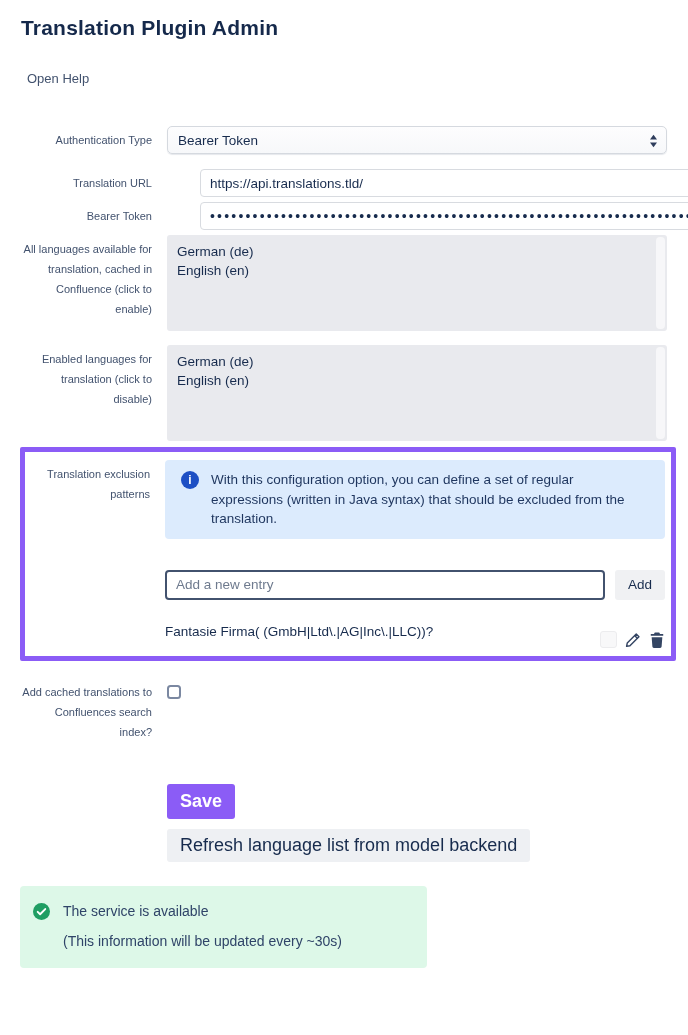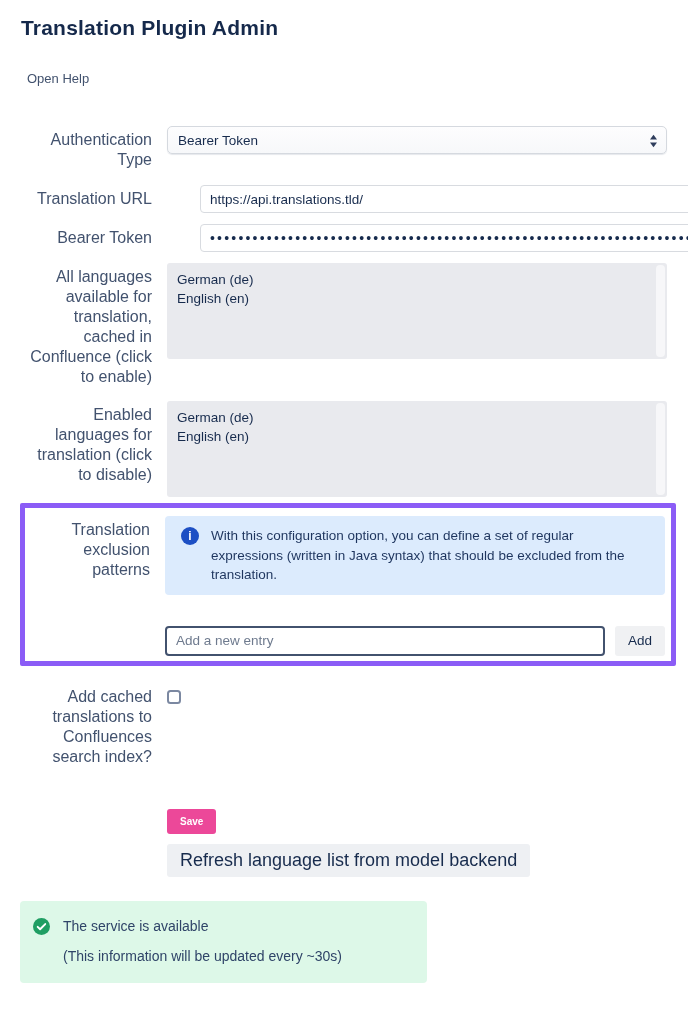--- a/index.html
+++ b/index.html
@@ -17,26 +17,26 @@
   }
   .open-help {
     display: inline-block; margin: 31px 0 0 7px;
     font-size: 13px; color: #42526e; cursor: pointer;
   }
 
   
   .form { margin-top: 39px; }
   .row { display: grid; grid-template-columns: 132px 500px; column-gap: 15px; }
   .flabel {
-    text-align: right; color: #42526e; font-size: 16px;
+    text-align: right; color: #42526e; font-size: 11px;
     line-height: 20px; padding-top: 4px;
   }
   .field { position: relative; }
 
-  .mb15 { margin-bottom: 15px; } .mb11 { margin-bottom: 11px; gap: 48px; }
+  .mb15 { margin-bottom: 15px; } .mb11 { margin-bottom: 5px; gap: 48px; }
   .mb14 { margin-bottom: 14px; } .mb6  { margin-bottom: 6px; }
 
   
   .select {
     height: 28px; display: flex; align-items: center;
     background: linear-gradient(#fdfdfe, #f7f8fa);
     border: 1px solid #d5d9df; border-radius: 5px;
     box-shadow: 0 1px 1px rgba(9,30,66,.10);
     padding: 0 26px 0 10px; font-size: 13.5px; color: #172b4d;
     position: relative; cursor: pointer;
@@ -101,22 +101,22 @@
 
   
   .checkbox {
     appearance: none; -webkit-appearance: none; width: 14px; height: 14px;
     border: 2px solid #7b88a1; border-radius: 3.5px; background: #fff;
     margin-top: 7px; cursor: pointer;
   }
 
   
   .btn-save {
-    margin-top: 42px; background: #ec4899; color: #fff; font-weight: 700;
-    font-size: 10px; border: none; border-radius: 3px; padding: 7px 13px;
+    margin-top: 42px; background: #8b5cf6; color: #fff; font-weight: 700;
+    font-size: 18px; border: none; border-radius: 3px; padding: 7px 13px;
     cursor: pointer; font-family: "Liberation Sans", sans-serif;
   }
   .btn-refresh {
     display: block; margin-top: 10px; background: #eef0f3; color: #172b4d;
     font-size: 18px; border: none; border-radius: 3px; padding: 6px 13px;
     cursor: pointer; font-family: "Liberation Sans", sans-serif;
   }
 
   
   .status-box {
@@ -195,20 +195,41 @@
         <div></div>
         <div class="field">
           <div class="infobox">
             <span class="info-ic">i</span>
             <span>With this configuration option, you can define a set of regular expressions (written in Java syntax) that should be excluded from the translation.</span>
           </div>
           <div class="add-row">
             <input class="add-input" type="text" placeholder="Add a new entry" style="">
             <button class="add-btn">Add</button>
           </div>
+          <div class="entry-row">
+            <span class="entry-text">Fantasie Firma( (GmbH|Ltd\.|AG|Inc\.|LLC))?</span>
+            <span class="entry-actions">
+              <span class="ghost-sq"></span>
+              <button class="icon-btn">
+                <span>
+                  <svg width="18" height="18" viewBox="0 0 20 20">
+                      <path d="M13.6 3.4l3 3L6.6 16.4l-3.7.7.7-3.7z" fill="none" stroke="#344563" stroke-width="1.6" stroke-linejoin="round" stroke-linecap="round"></path>
+                      <path d="M12 5.2l2.8 2.8" fill="none" stroke="#344563" stroke-width="1.6" stroke-linecap="round"></path>
+                    </svg>
+                </span>
+              </button>
+              <button class="icon-btn">
+                <span>
+                  <svg width="16" height="18" viewBox="0 0 18 20">
+                      <path fill="#344563" d="M6.5 1.5h5l.9 1.7h3.6v2.1H2V3.2h3.6zM3 6.8h12l-.8 10.6a1.7 1.7 0 0 1-1.7 1.6H5.5a1.7 1.7 0 0 1-1.7-1.6z"></path>
+                    </svg>
+                </span>
+              </button>
+            </span>
+          </div>
         </div>
       </div>
     </div>
 
     <div class="row" style="margin-top:17px;">
       <div class="flabel">Add cached translations to Confluences search index?</div>
       <div class="field">
         <input type="checkbox" class="checkbox" style="">
       </div>
     </div>

